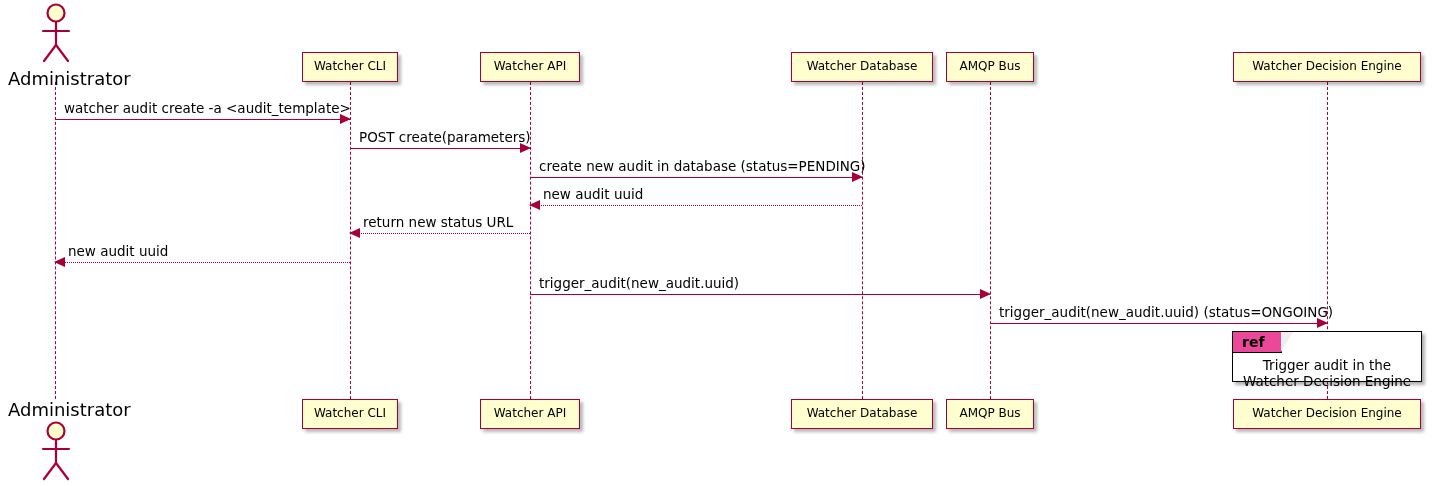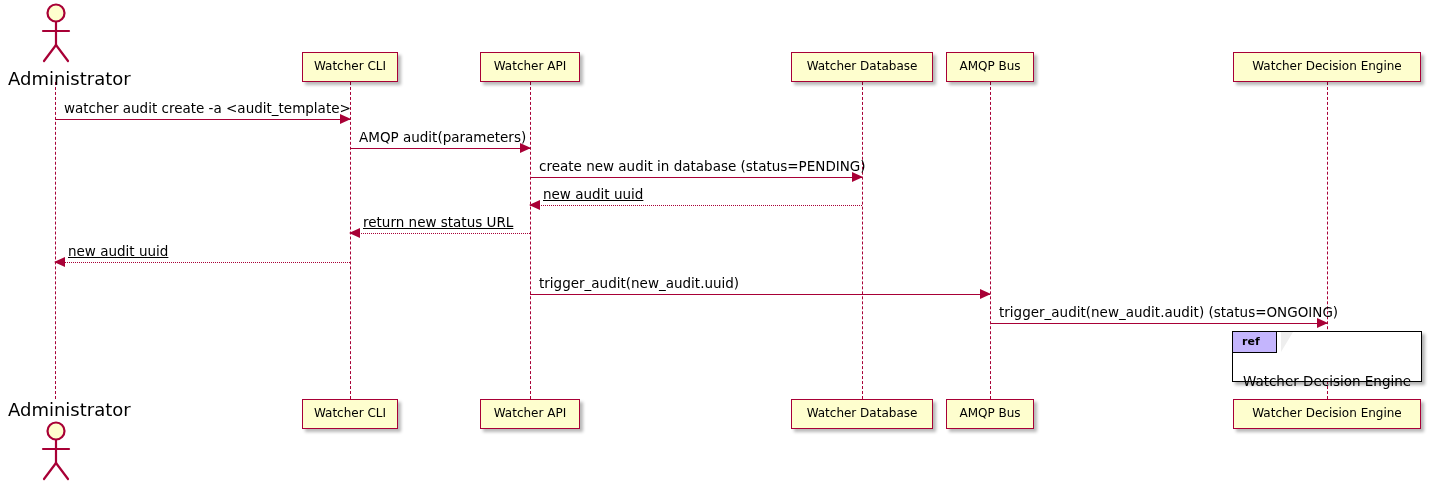--- a/index.html
+++ b/index.html
@@ -76,38 +76,38 @@
   }
   .msg .label{
     position:absolute;
     top:-19px;
     font-size:13.5px;
     color:#000000;
     white-space:nowrap;
     text-align:center;
   }
   .msg.right .label{left:9px;}
-  .msg.left  .label{left:13px;text-decoration:underline;}
+  .msg.left  .label{left:13px;}
   
   .ref-box{
     position:absolute;
     box-sizing:border-box;
     background:#FFFFFF;
     border:1.5px solid #000000;
     box-shadow:3px 3px 3px rgba(0,0,0,0.30);
   }
   .ref-tab{
     position:absolute;
     left:0;top:0;
     box-sizing:border-box;
-    background:#c4b5fd;
+    background:#ec4899;
     border-right:1.5px solid #000000;
     border-bottom:1.5px solid #000000;
     font-weight:bold;
-    font-size:11px;
+    font-size:14px;
     line-height:18px;
     padding:1px 16px 1px 9px;
     color:#000000;
   }
   .ref-tab-corner{
     position:absolute;
     top:0;
     width:0;height:0;
   }
   .ref-body{
@@ -152,21 +152,21 @@
 
   <div class="msg right" style="left:55px;width:295px;top:119px;">
     <div class="line"></div>
     <div class="head"></div>
     <div class="label">watcher audit create -a &lt;audit_template&gt;</div>
   </div>
 
   <div class="msg right" style="left:350px;width:180px;top:148px;">
     <div class="line"></div>
     <div class="head"></div>
-    <div class="label">AMQP audit(parameters)</div>
+    <div class="label">POST create(parameters)</div>
   </div>
 
   <div class="msg right" style="left:530px;width:332px;top:177px;">
     <div class="line"></div>
     <div class="head"></div>
     <div class="label">create new audit in database (status=PENDING)</div>
   </div>
 
   <div class="msg left dotted" style="left:530px;width:332px;top:205px;">
     <div class="line"></div>
@@ -188,26 +188,27 @@
 
   <div class="msg right" style="left:530px;width:460px;top:294px;">
     <div class="line"></div>
     <div class="head"></div>
     <div class="label">trigger_audit(new_audit.uuid)</div>
   </div>
 
   <div class="msg right" style="left:990px;width:337px;top:323px;">
     <div class="line"></div>
     <div class="head"></div>
-    <div class="label">trigger_audit(new_audit.audit) (status=ONGOING)</div>
+    <div class="label">trigger_audit(new_audit.uuid) (status=ONGOING)</div>
   </div>
 
   <div class="ref-box" style="left:1232px;top:331px;width:190px;height:51px;">
     <div class="ref-tab">ref</div>
     <div class="ref-tab-corner" style="left:48px;border-top:20px solid #EEEEEE;border-right:12px solid transparent;"></div>
+    <div class="ref-body" style="top:25px;">Trigger audit in the</div>
     <div class="ref-body" style="top:41px;">Watcher Decision Engine</div>
   </div>
 
   <div class="participant" style="left:302px;top:399px;width:96px;">Watcher CLI</div>
   <div class="participant" style="left:480px;top:399px;width:100px;">Watcher API</div>
   <div class="participant" style="left:791px;top:399px;width:142px;">Watcher Database</div>
   <div class="participant" style="left:946px;top:399px;width:88px;">AMQP Bus</div>
   <div class="participant" style="left:1233px;top:399px;width:188px;">Watcher Decision Engine</div>
 
   <div class="actor-label" style="left:8px;top:399px;">Administrator</div>

